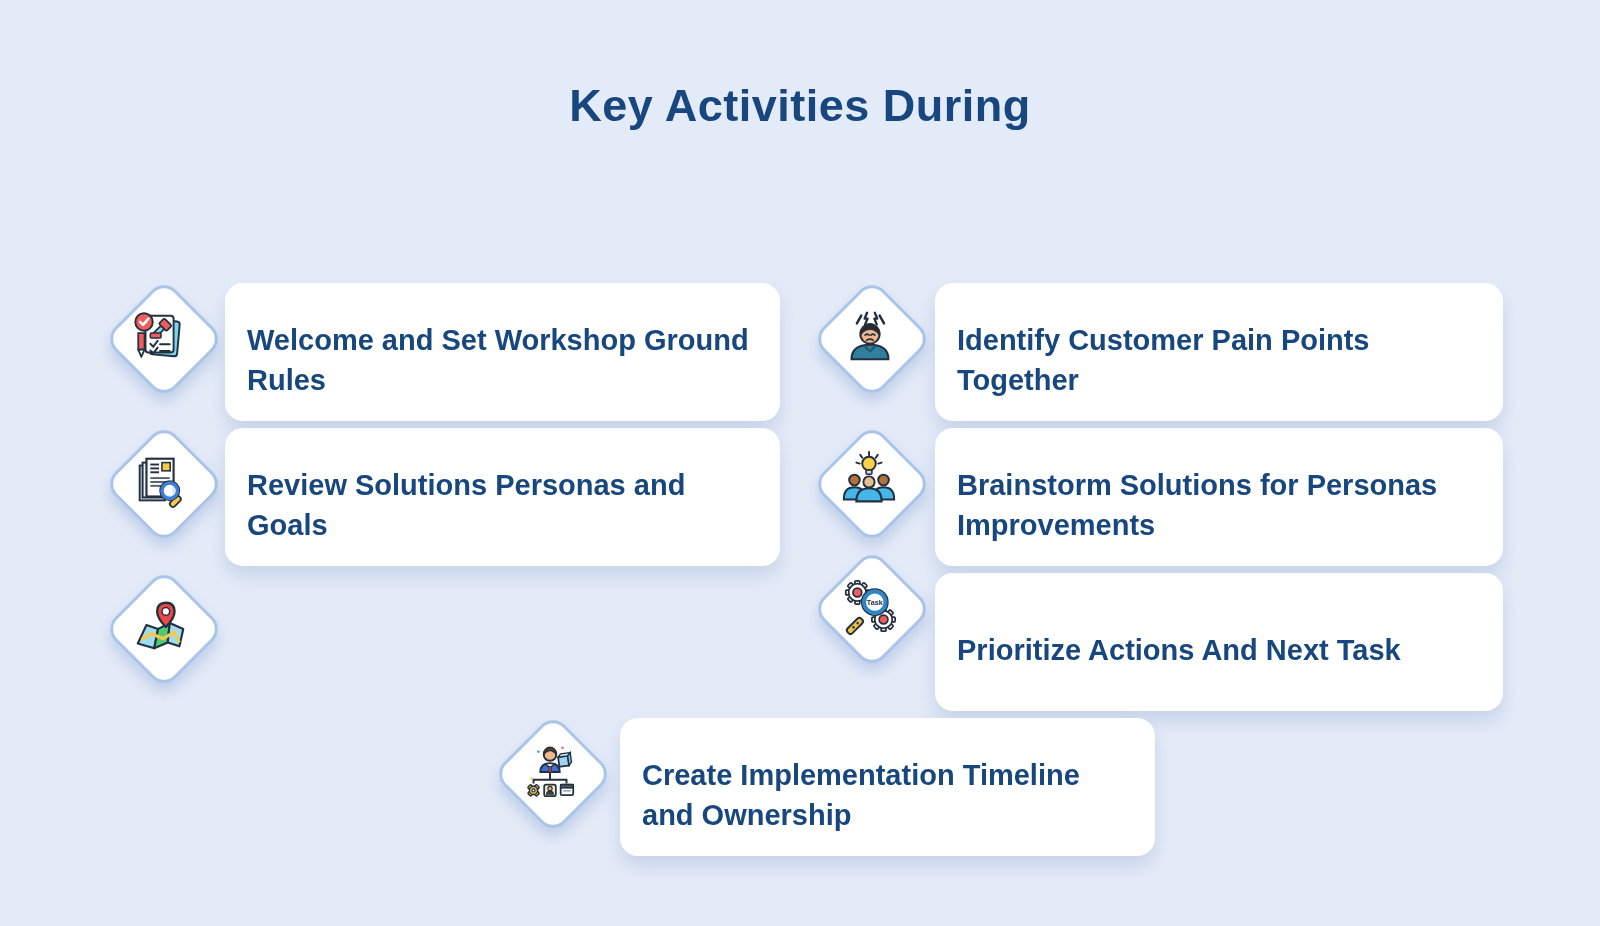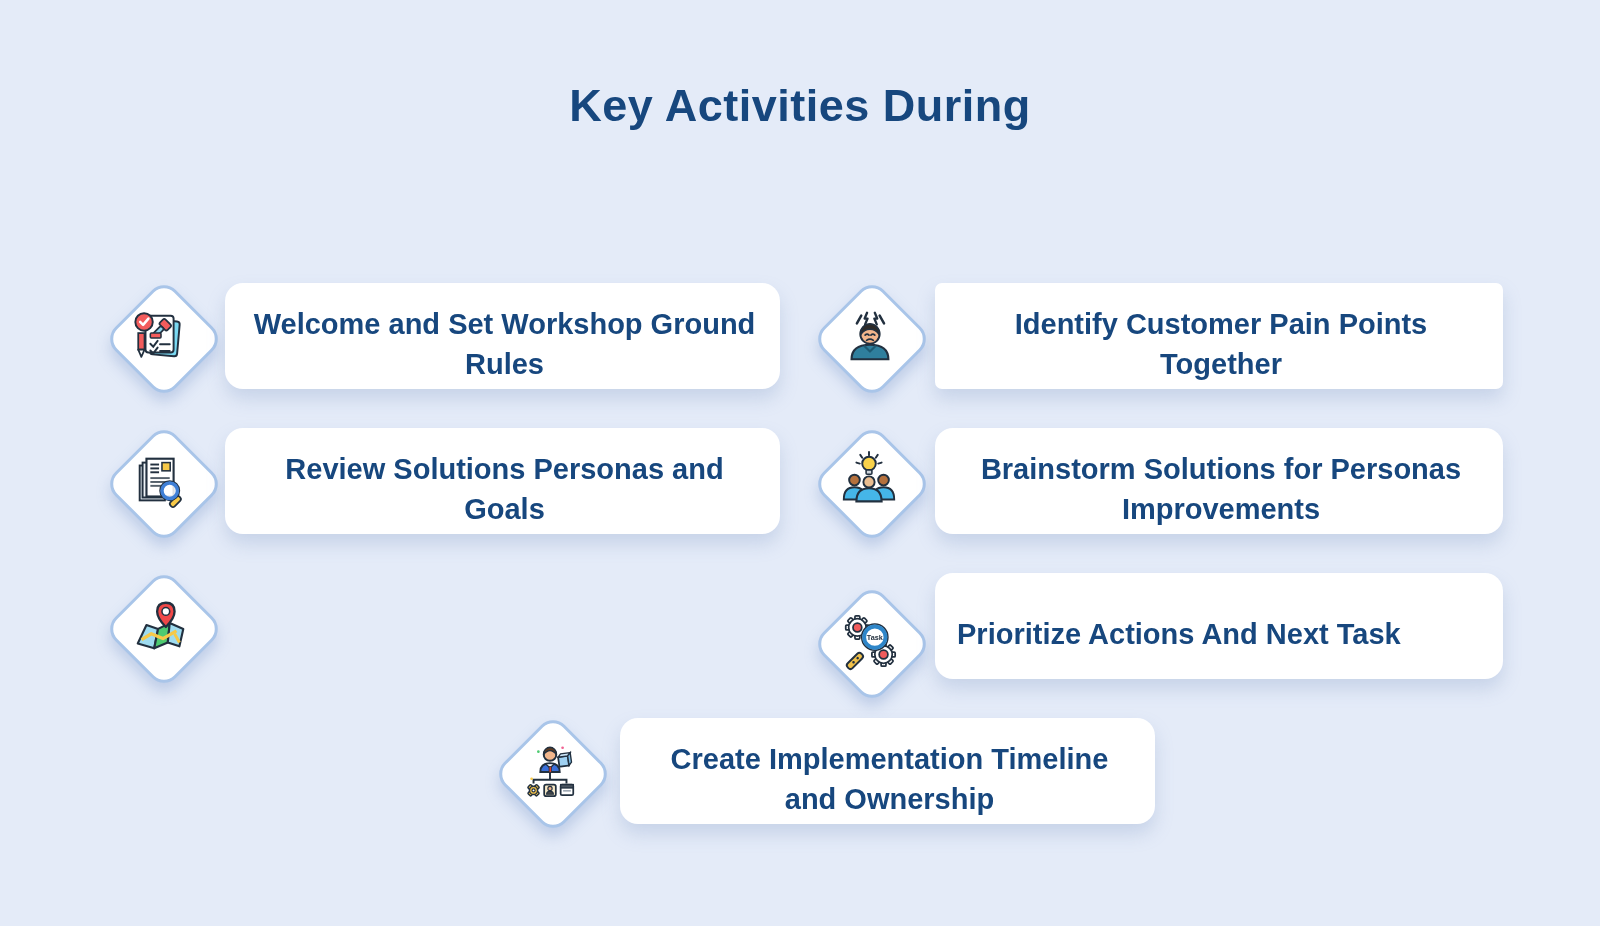--- a/index.html
+++ b/index.html
@@ -18,22 +18,21 @@
     letter-spacing: 0.5px;
   }
 
   .card {
     position: absolute;
     background: #ffffff;
     border-radius: 18px;
     box-shadow: 0 10px 18px rgba(125, 150, 195, 0.28);
     display: flex; align-items: center;
     padding: 16px 18px 0 22px; box-sizing: border-box;
-    height: 106px;
-    text-align: center;
+    height: 138px;
   }
   .card-label {
     color: #17477e; font-size: 29px; font-weight: 600; line-height: 40px;
   }
 
   .badge {
     position: absolute; width: 114px; height: 114px;
   }
   .badge .diamond {
     position: absolute; left: 17px; top: 17px;
@@ -48,25 +47,25 @@
     position: absolute; left: 26px; top: 26px;
     width: 62px; height: 62px;
   }
 
   
   .d-r1-l { left: 104px;  top: 279px; }
   .d-r1-r { left: 812px;  top: 279px; }
   .d-r2-l { left: 104px;  top: 424px; }
   .d-r2-r { left: 812px;  top: 424px; }
   .d-r3-l { left: 104px;  top: 569px; }
-  .d-r3-r { left: 812px;  top: 584px; }
+  .d-r3-r { left: 812px;  top: 549px; }
   .d-r4-c { left: 493px;  top: 714px; }
 
   .c-r1-l { left: 225px; top: 283px; width: 555px; }
-  .c-r1-r { left: 935px; top: 283px; width: 568px; border-radius: 7px; }
+  .c-r1-r { left: 935px; top: 283px; width: 568px; }
   .c-r2-l { left: 225px; top: 428px; width: 555px; }
   .c-r2-r { left: 935px; top: 428px; width: 568px; }
   .c-r3-l { left: 225px; top: 573px; width: 555px; }
   .c-r3-r { left: 935px; top: 573px; width: 568px; }
   .c-r4-c { left: 620px; top: 718px; width: 535px; }
 </style>
 </head>
 <body>
 
 <div class="canvas">

